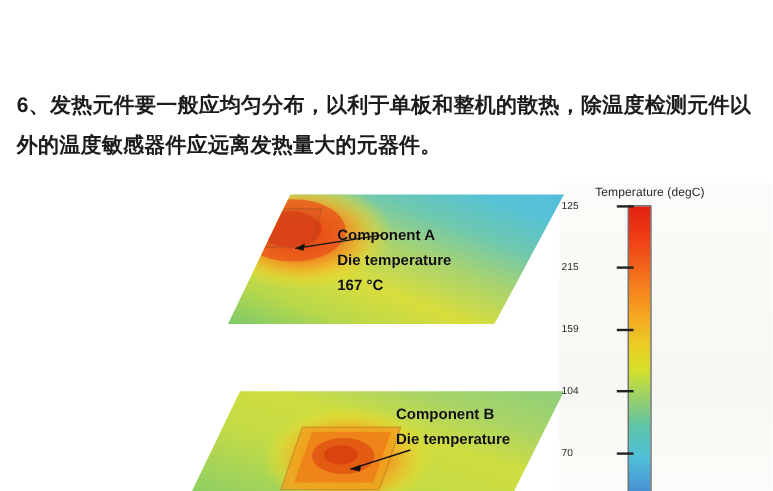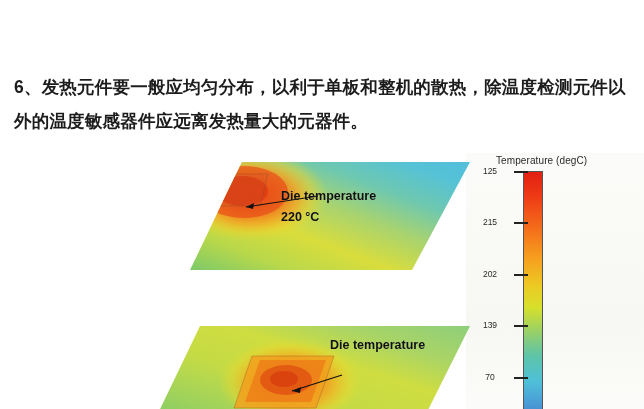--- a/index.html
+++ b/index.html
@@ -110,21 +110,21 @@
     position: absolute;
     left: 514px;
     width: 14px;
     height: 2px;
     background: #222;
   }
   .cb-label {
     position: absolute;
     right: 0;
     width: 44px;
-    text-align: center;
+    text-align: left;
     font-size: 8.5px;
     color: #2a2a2a;
     transform: translateY(-5px);
   }
   .cb-label-wrap {
     position: absolute;
     left: 466px;
     width: 46px;
     height: 0;
   }
@@ -174,22 +174,23 @@
         </g>
       </svg>
     </div>
 
     <svg class="leader" style="left:240px; top:55px; width:80px; height:20px;">
       <line x1="78" y1="3" x2="6" y2="14" stroke="#111" stroke-width="1.1"></line>
       <polygon points="6,14 14,10 13,16" fill="#111"></polygon>
     </svg>
 
     <div class="annot" style="left:281px; top:48px;">
+      <div>Component A</div>
       <div>Die temperature</div>
-      <div>220 °C</div>
+      <div>167 °C</div>
     </div>
 
     <div class="plate" style="left:132px; top:162px; width:340px; height:140px;">
       <svg width="340" height="140" viewBox="0 0 340 140">
         <defs>
           <linearGradient id="gB" x1="0" y1="1" x2="1" y2="0">
             <stop offset="0%" stop-color="#78c96c"></stop>
             <stop offset="20%" stop-color="#9ed25c"></stop>
             <stop offset="42%" stop-color="#c4db45"></stop>
             <stop offset="62%" stop-color="#cfdd40"></stop>
@@ -219,44 +220,45 @@
         </g>
       </svg>
     </div>
 
     <svg class="leader" style="left:286px; top:234px; width:58px; height:24px;">
       <line x1="56" y1="3" x2="6" y2="19" stroke="#111" stroke-width="1.1"></line>
       <polygon points="6,19 15,15 14,21" fill="#111"></polygon>
     </svg>
 
     <div class="annot" style="left:330px; top:197px;">
+      <div>Component B</div>
       <div>Die temperature</div>
     </div>
 
     <div id="cb-title">Temperature (degC)</div>
     <div id="cb-bar"></div>
 
     <div class="cb-tick" style="top:33px;"></div>
     <div class="cb-label-wrap" style="top:33px;">
       <span class="cb-label">125</span>
     </div>
 
     <div class="cb-tick" style="top:84px;"></div>
     <div class="cb-label-wrap" style="top:84px;">
       <span class="cb-label">215</span>
     </div>
 
     <div class="cb-tick" style="top:136px;"></div>
     <div class="cb-label-wrap" style="top:136px;">
-      <span class="cb-label">202</span>
+      <span class="cb-label">159</span>
     </div>
 
     <div class="cb-tick" style="top:187px;"></div>
     <div class="cb-label-wrap" style="top:187px;">
-      <span class="cb-label">139</span>
+      <span class="cb-label">104</span>
     </div>
 
     <div class="cb-tick" style="top:239px;"></div>
     <div class="cb-label-wrap" style="top:239px;">
       <span class="cb-label">70</span>
     </div>
 
     <div class="cb-tick" style="top:290px;"></div>
     <div class="cb-label-wrap" style="top:290px;">
       <span class="cb-label">50</span>

